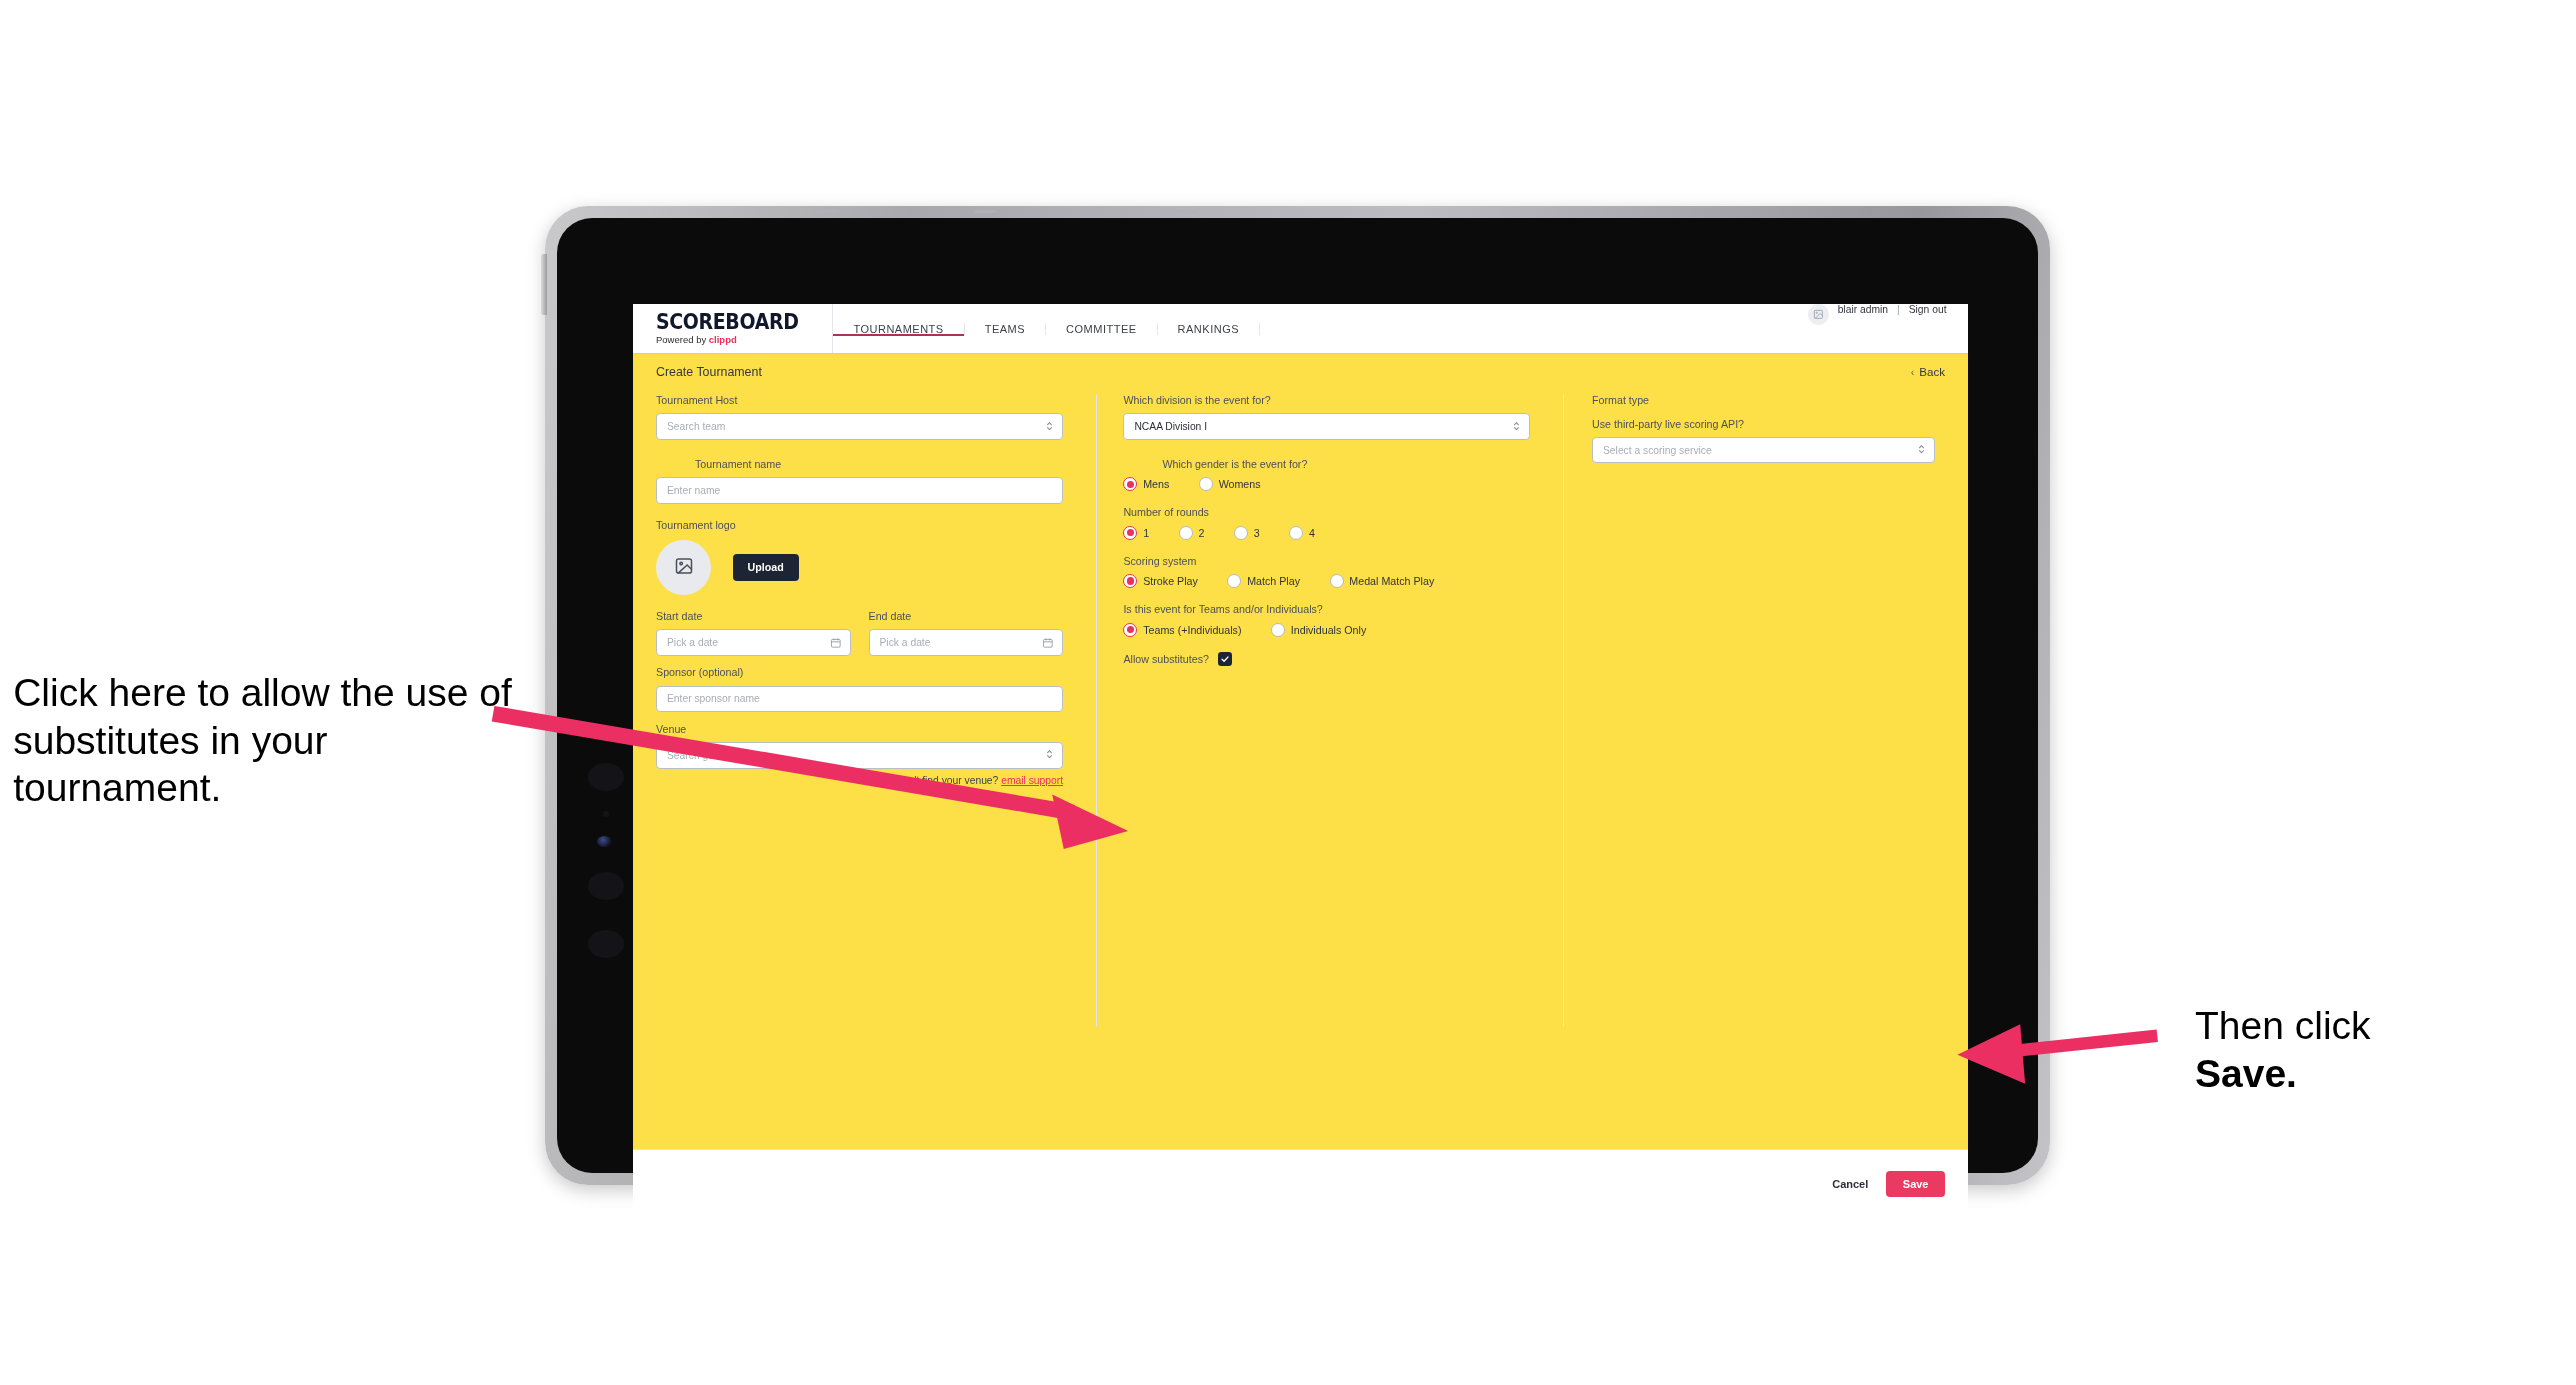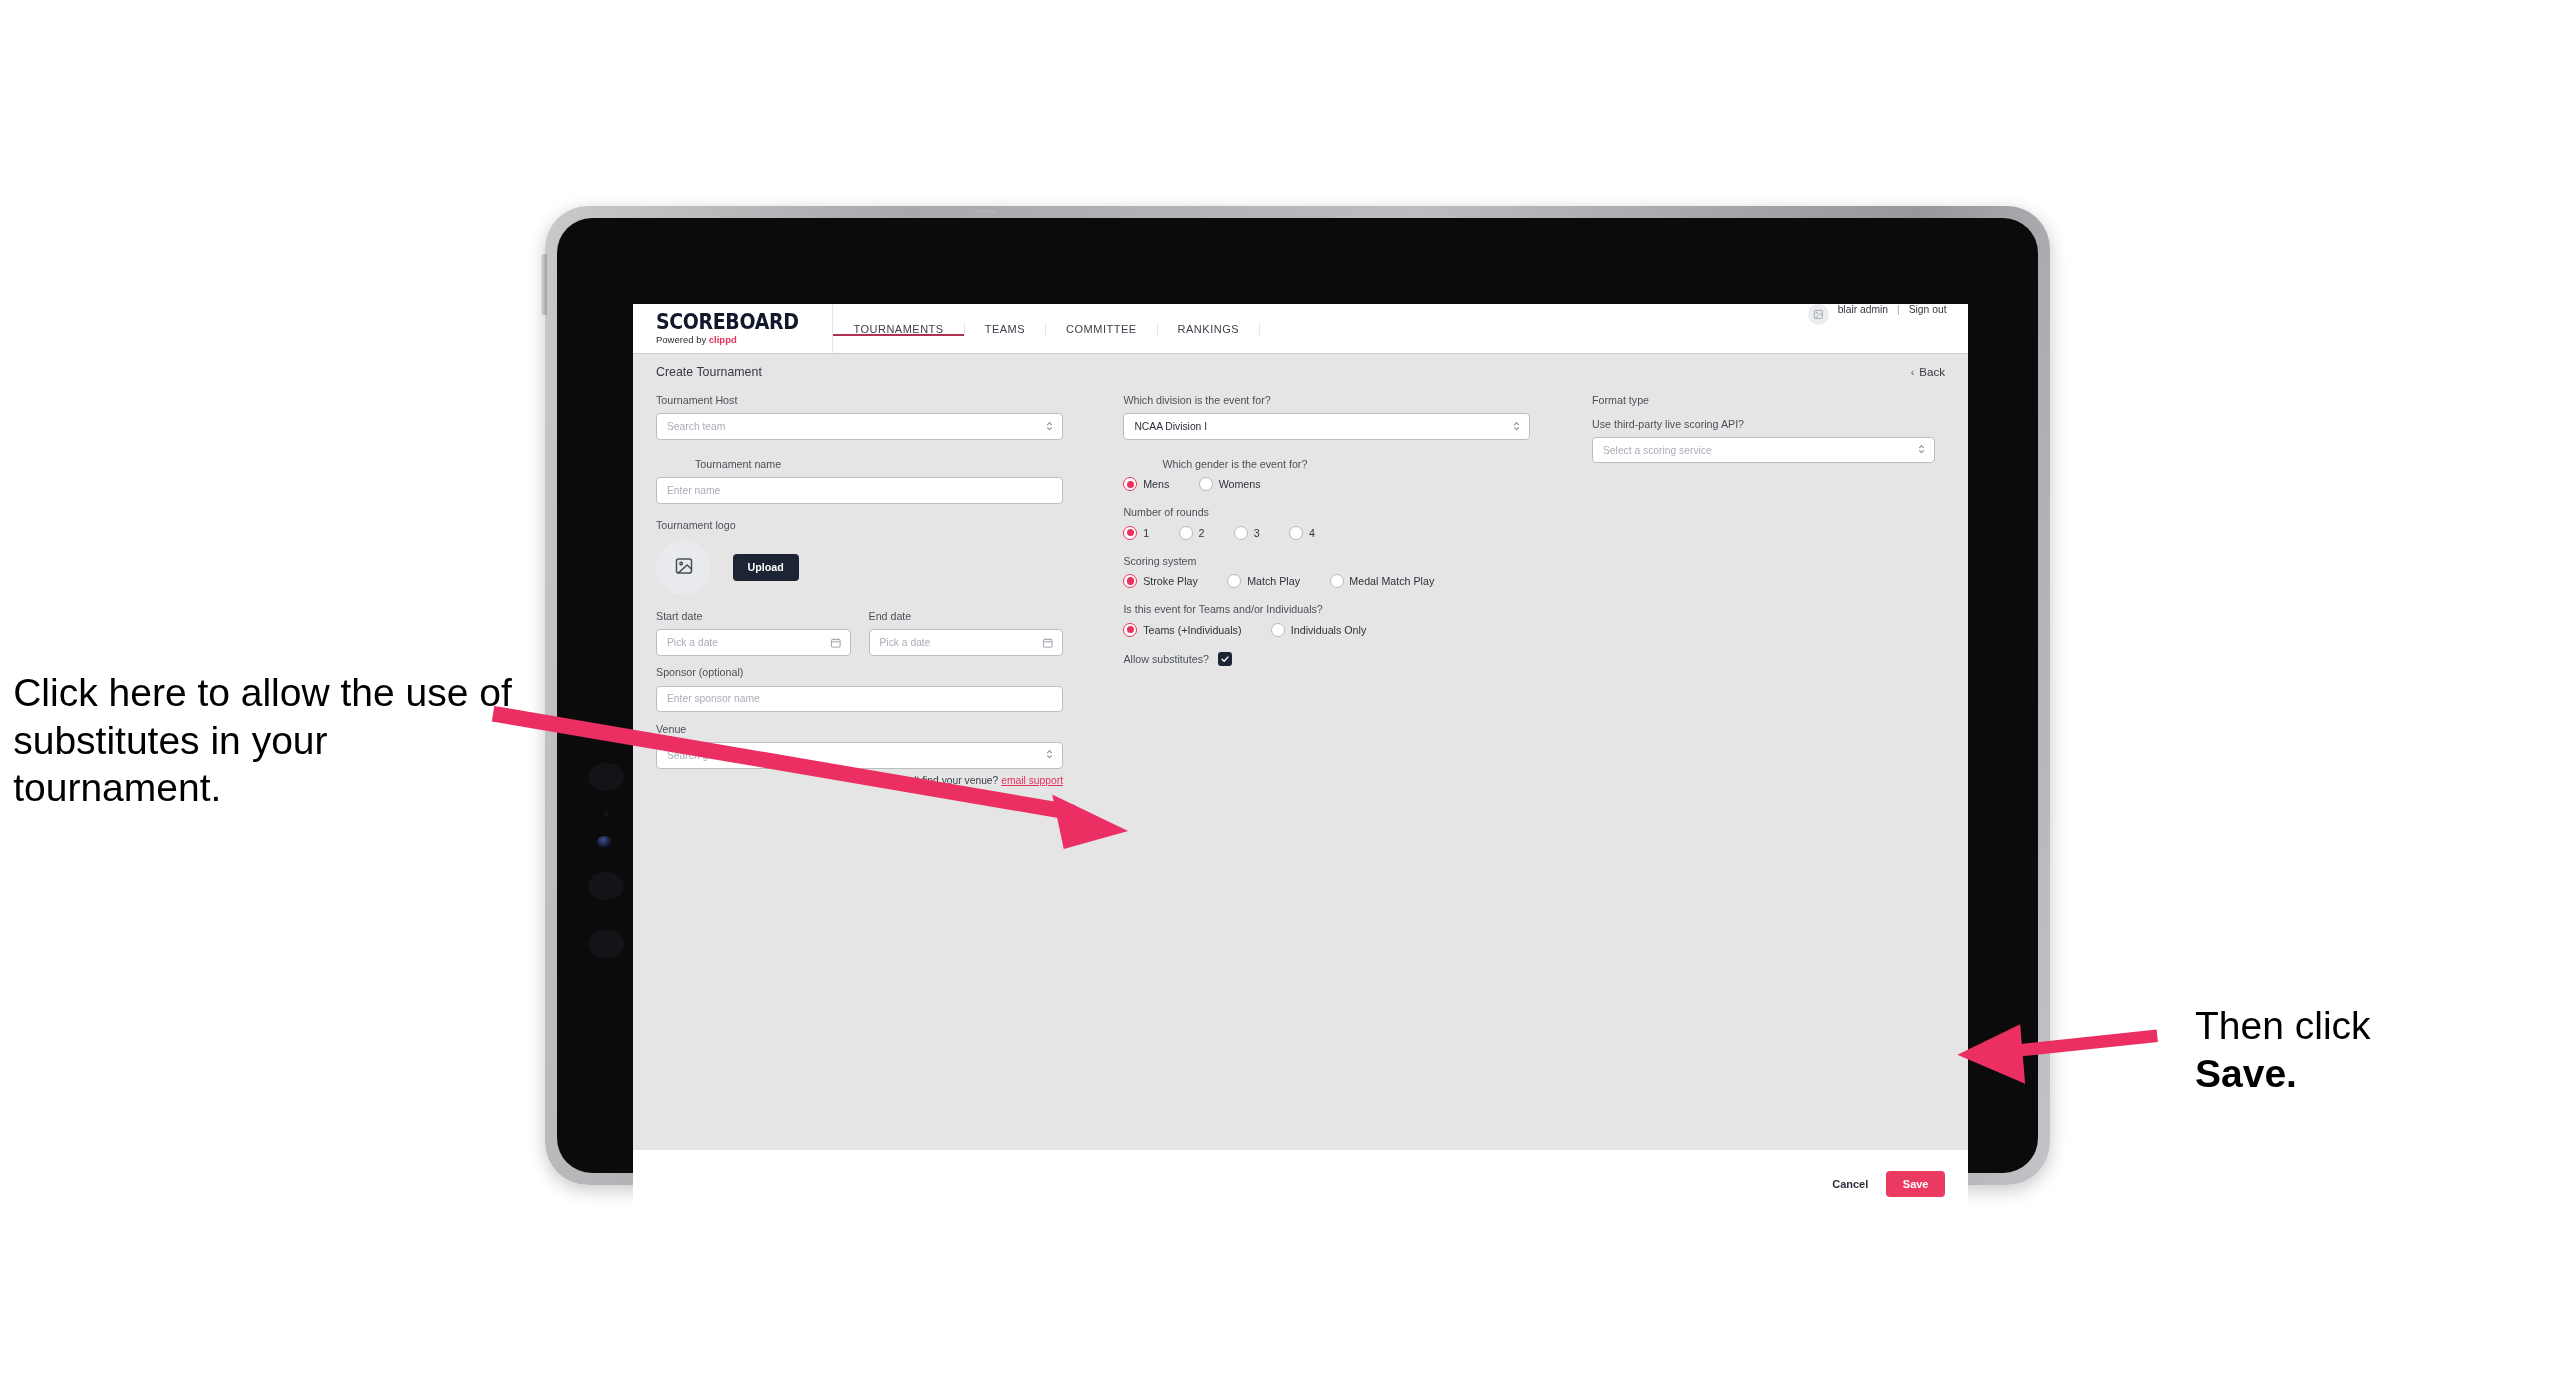--- a/index.html
+++ b/index.html
@@ -47,21 +47,21 @@
   .top-mic {
     position: absolute; top: 4.1px; width: 21.5px; height: 3.3px;
     background: #b2b2b6; border-radius: 1.7px;
   }
 
   
   .app {
     position: absolute;
     left: 633px; top: 304px;
     width: 1335px; height: 914px;
-    background: #e5e5e5;
+    background: #fde047;
     overflow: hidden;
   }
 
   
   .navbar {
     position: relative;
     height: 50px;
     background: #fff;
     border-bottom: 1.7px solid #c9ccd2;
     display: flex;

